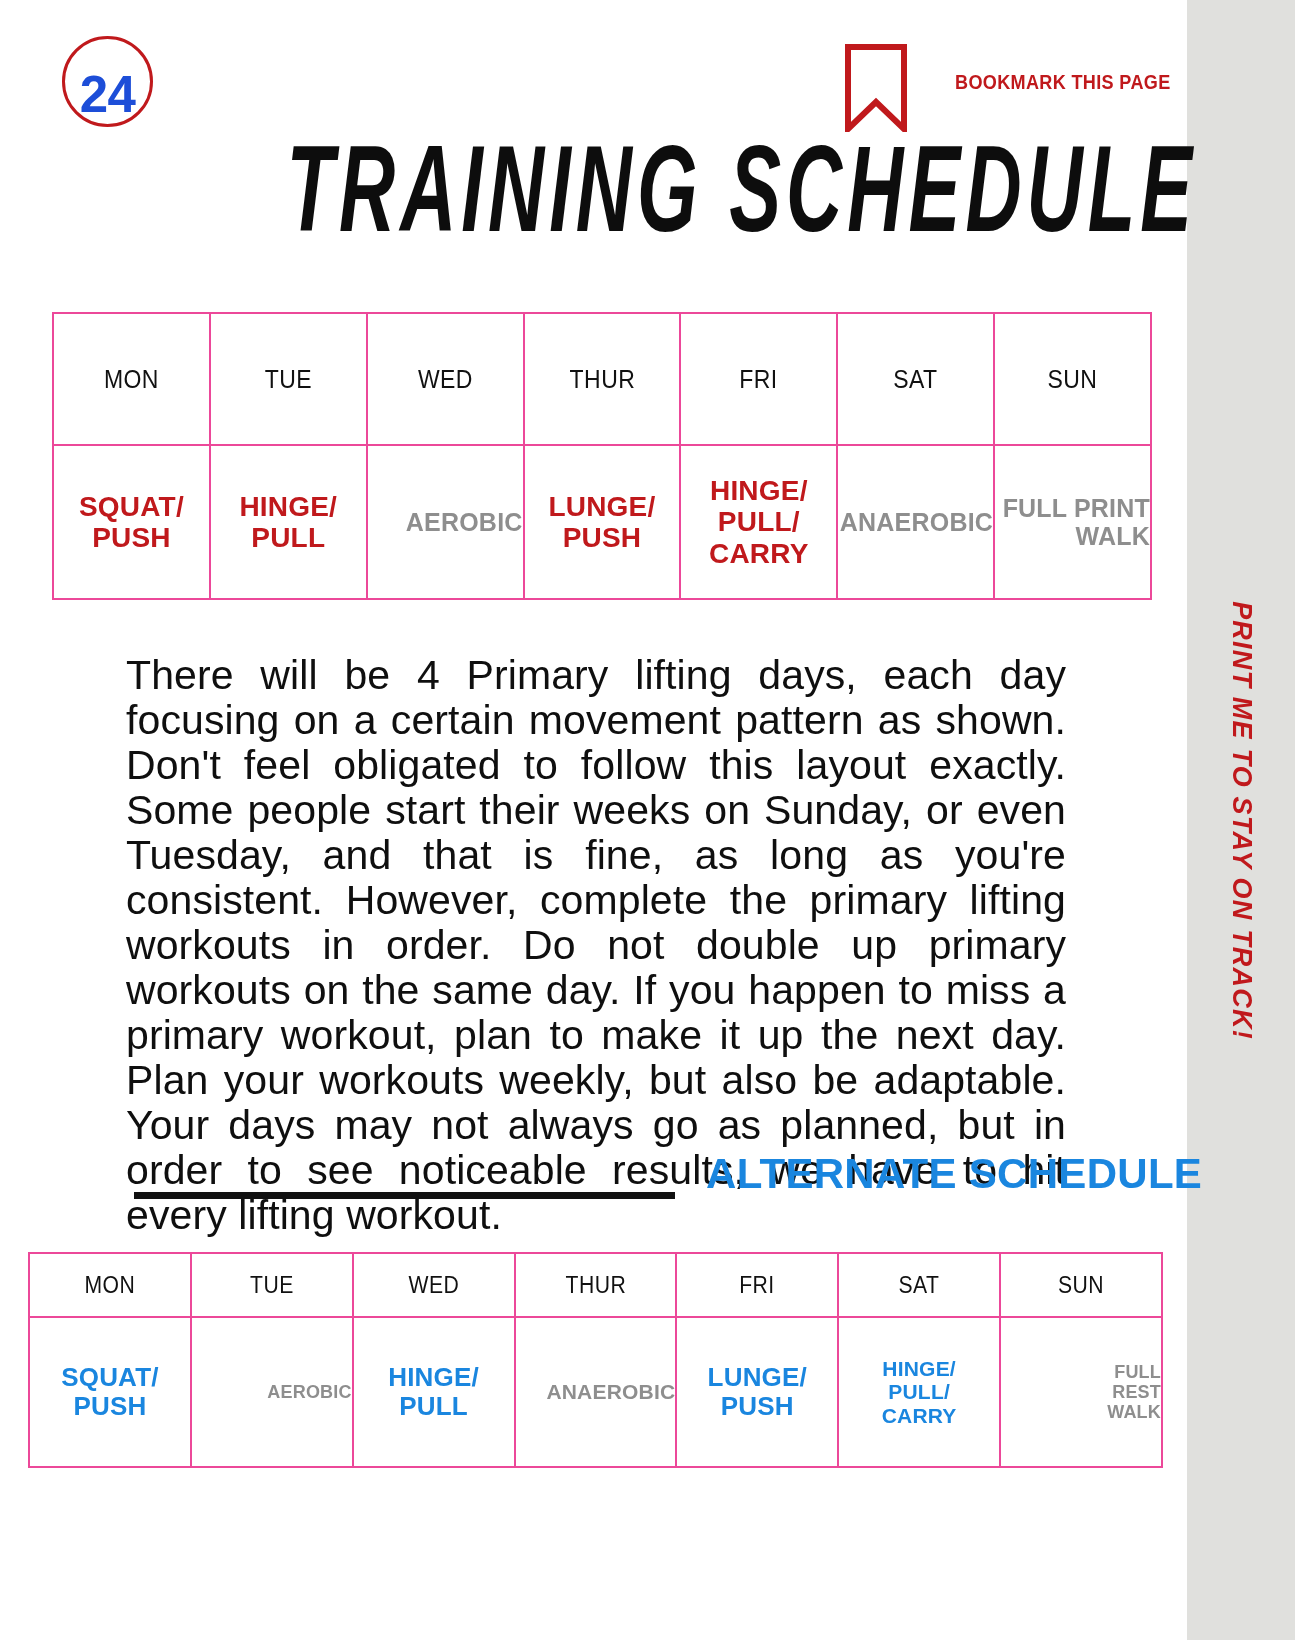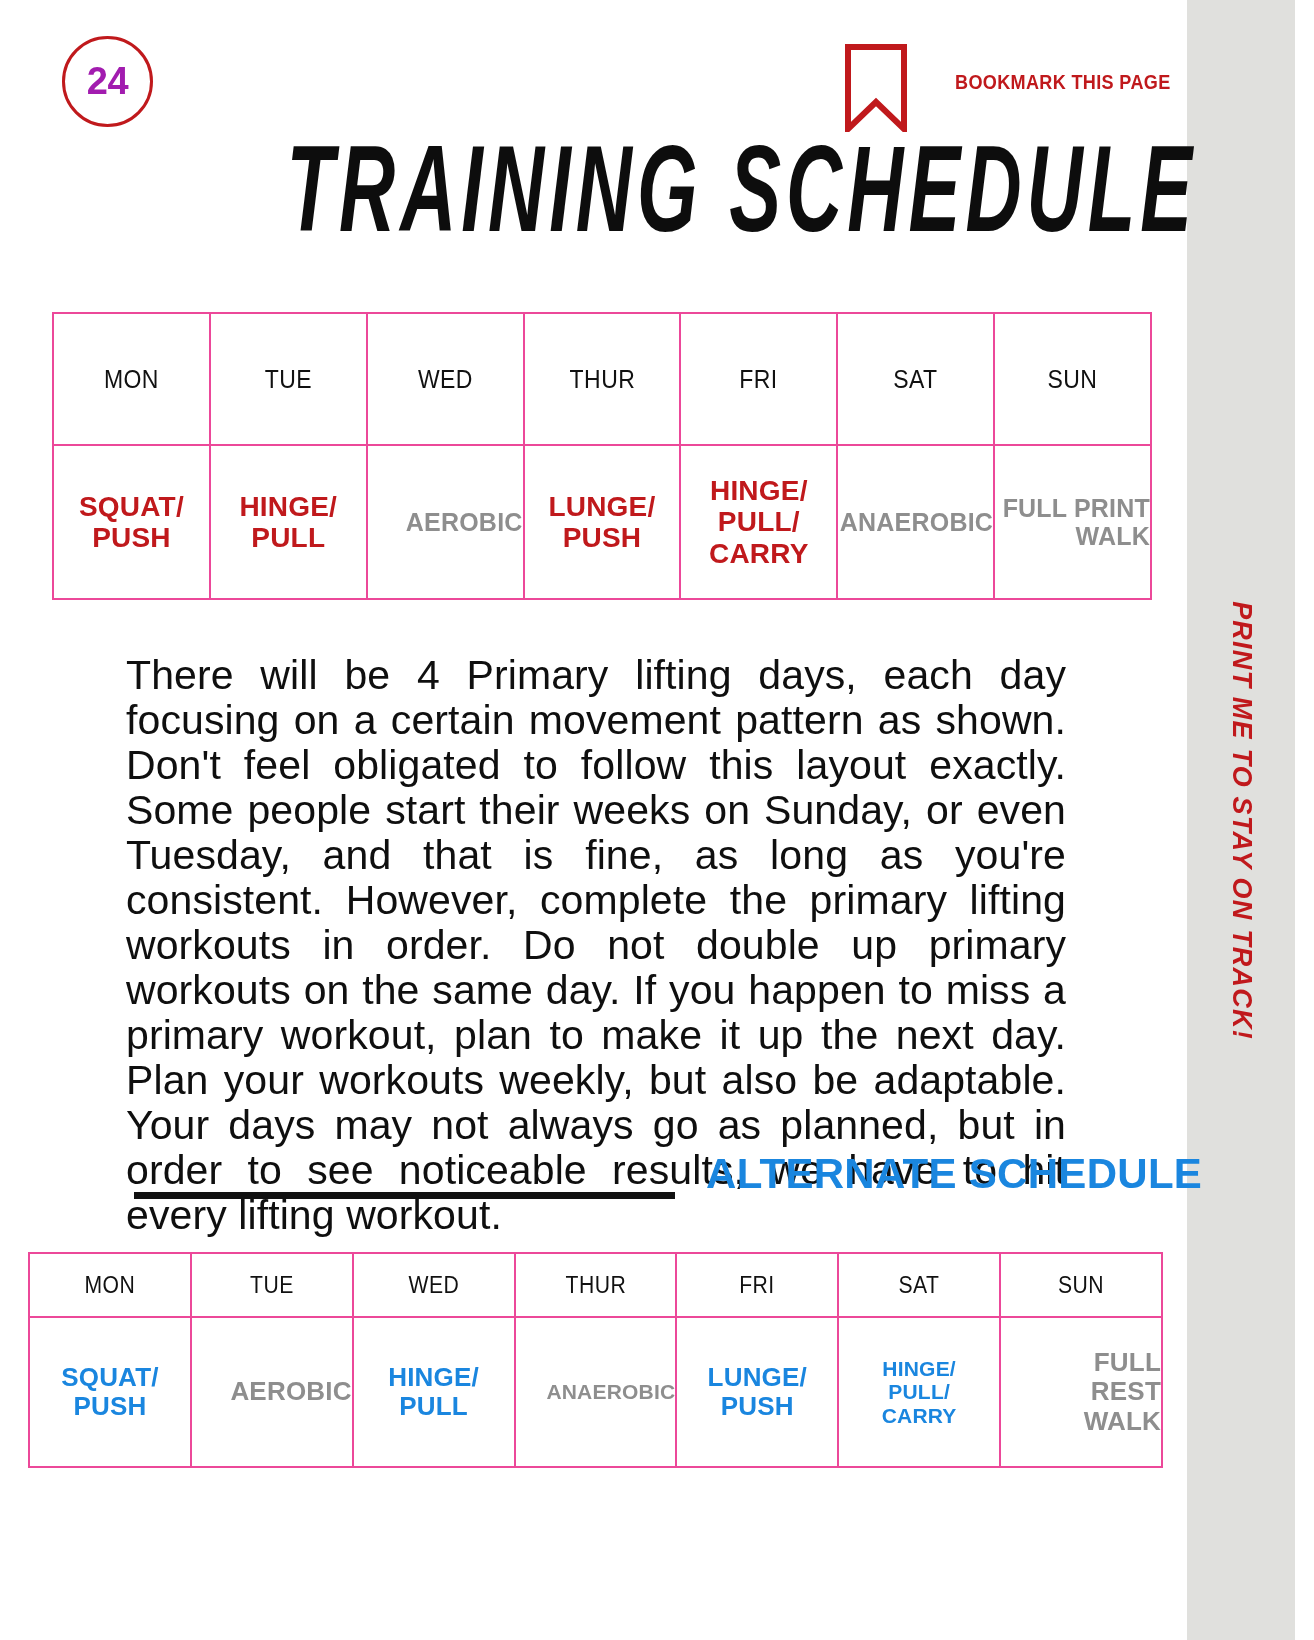--- a/index.html
+++ b/index.html
@@ -49,23 +49,23 @@
     transform-origin: center center;
   }
 
   
   .page-badge {
     position: absolute;
     left: 62px; top: 36px;
     width: 91px; height: 91px;
     border: 3px solid #c0191c;
     border-radius: 50%;
-    display: flex; align-items: center; justify-content: center;
-    color: #a21caf;
-    font-size: 38px;
+    display: flex; align-items: flex-end; justify-content: center;
+    color: #1d4ed8;
+    font-size: 51px;
     font-weight: bold;
     letter-spacing: -0.5px;
   }
 
   .bookmark-icon {
     position: absolute;
     left: 845px; top: 44px;
     width: 62px; height: 88px;
   }
   .bookmark-label {
@@ -130,21 +130,21 @@
   #table-primary td.act-cell { height: 154px; }
   #table-primary .act { font-size: 28px; }
   #table-primary .act.small { font-size: 25px; }
 
   
   #table-alternate { left: 28px; top: 1252px; width: 1135px; }
   #table-alternate td.day-cell { height: 64px; }
   #table-alternate td.act-cell { height: 150px; }
   #table-alternate .day { font-size: 23px; }
   #table-alternate .act { font-size: 26px; }
-  #table-alternate .act.small { font-size: 26px; }
+  #table-alternate .act.small { font-size: 18px; }
   #table-alternate .act.tiny { font-size: 21px; }
 
   .c-red  { color: #c0191c; }
   .c-gray { color: #8e8e8e; text-align: right; }
   .c-blue { color: #1a86df; }
 
   
   .body-copy {
     position: absolute;
     left: 126px; top: 653px;

